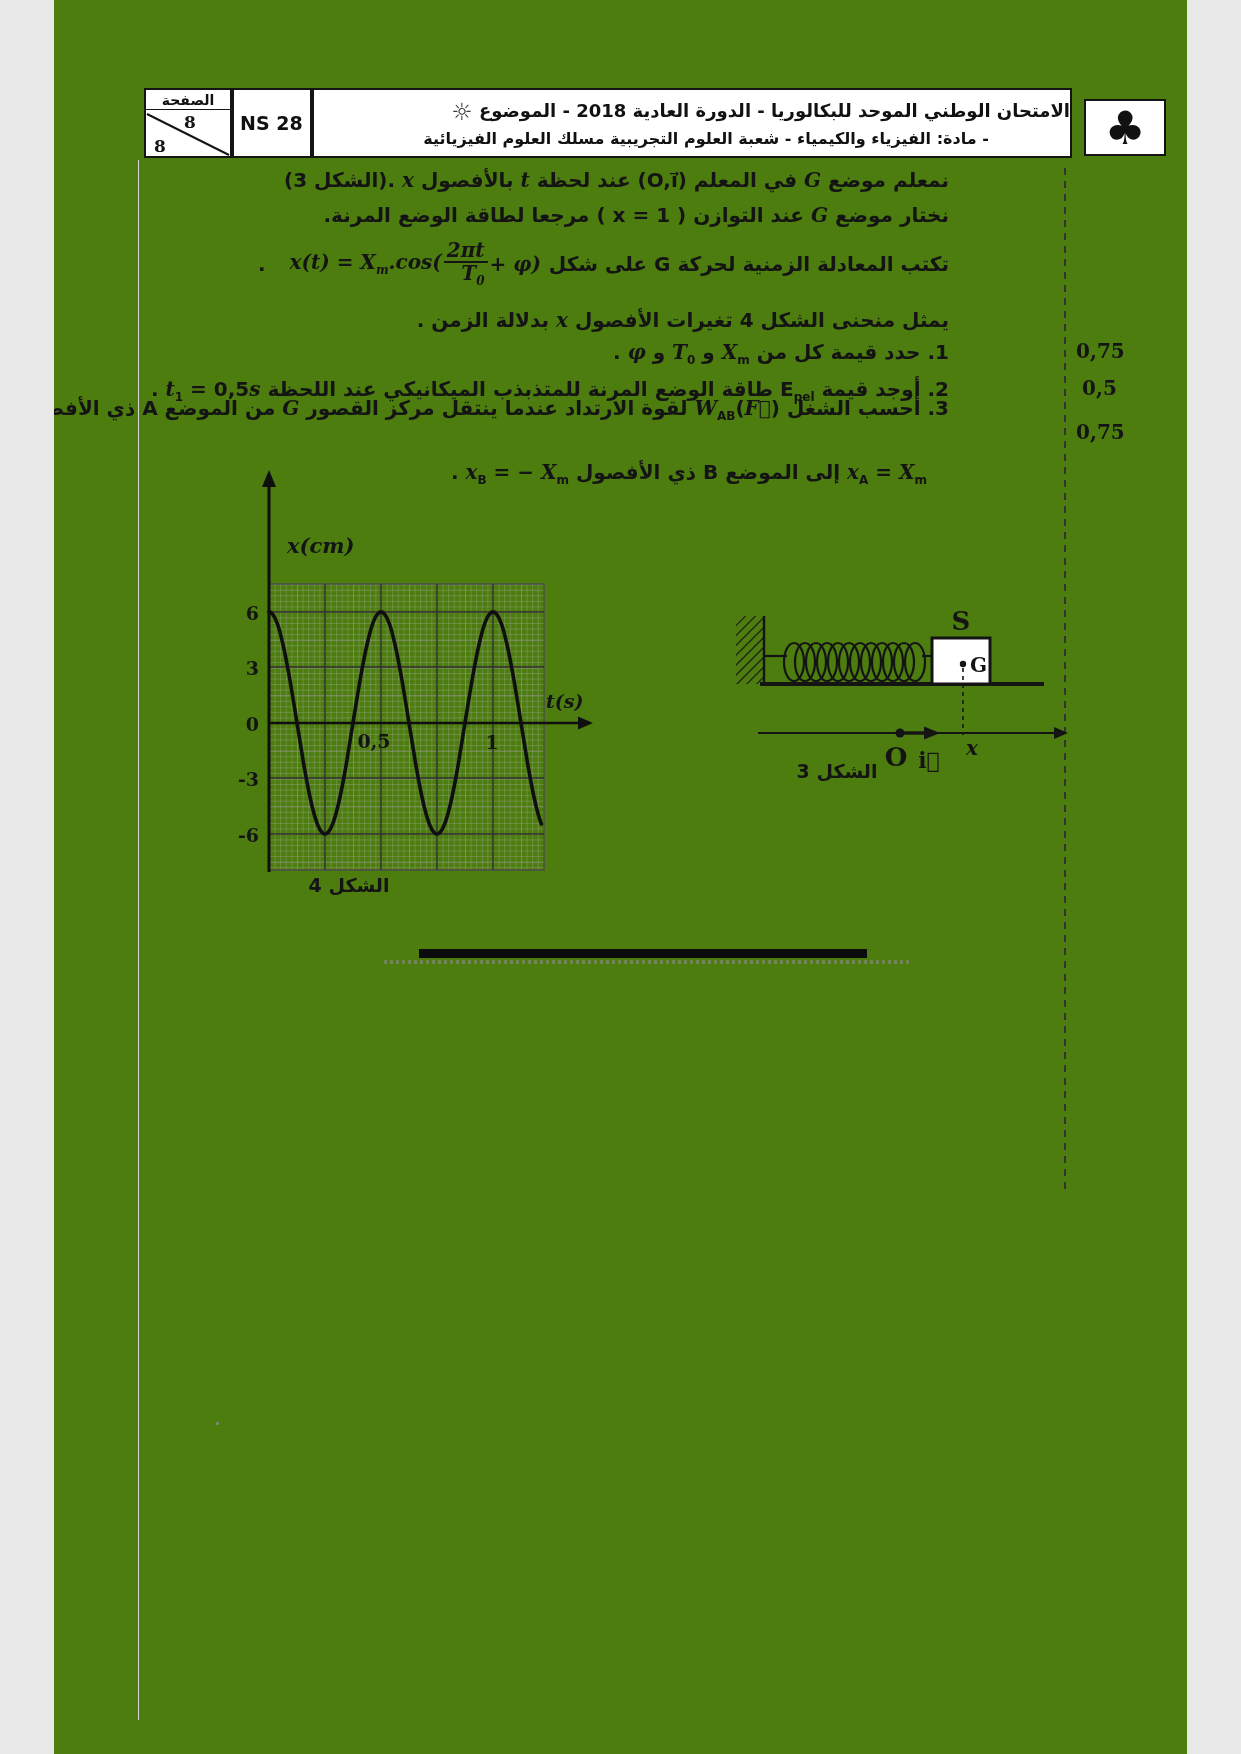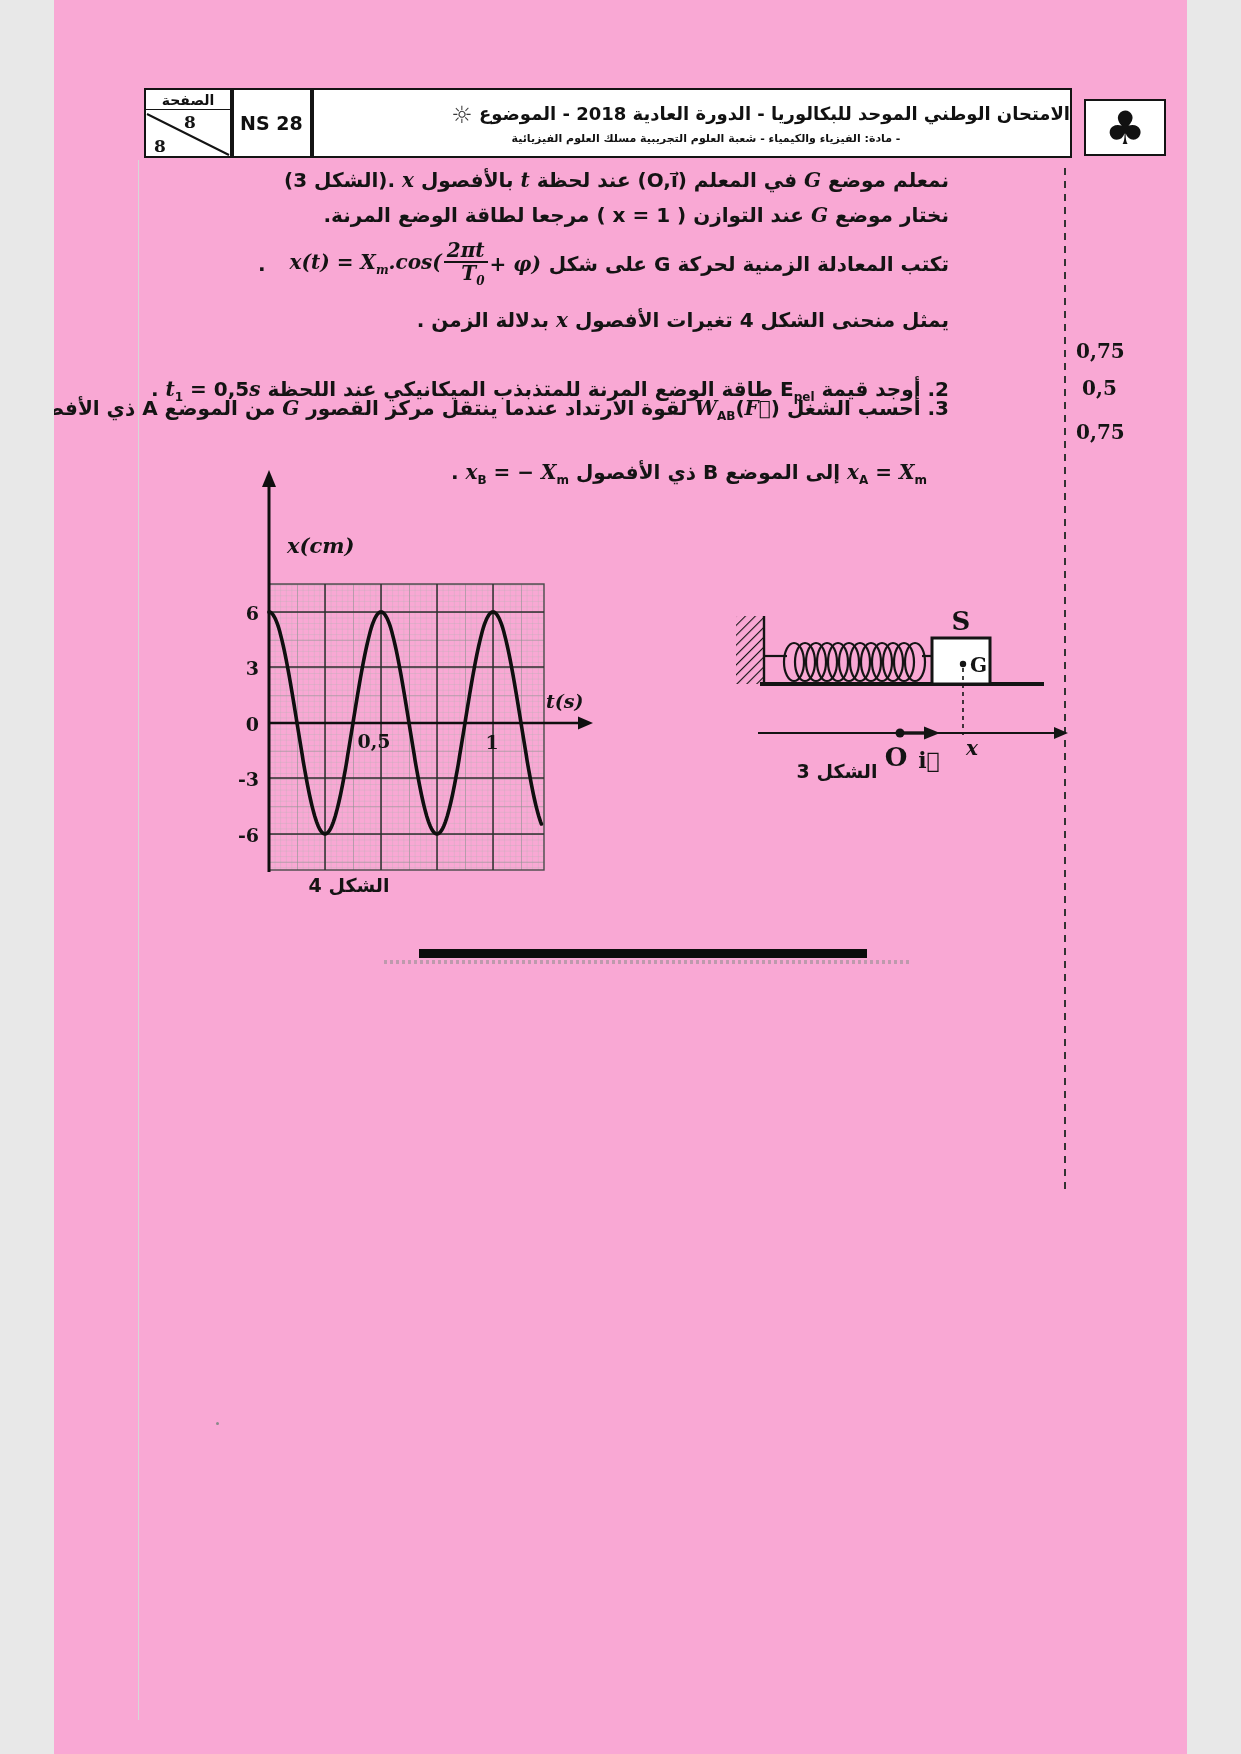--- a/index.html
+++ b/index.html
@@ -1,35 +1,35 @@
 <!DOCTYPE html>
 <html lang="ar"><head>
 <meta charset="utf-8">
 <style>
   html,body{margin:0;padding:0;}
   body{background:#e8e8e8;font-family:"DejaVu Sans",sans-serif;}
-  .page{position:relative;width:1133px;height:1754px;background:#f9a8d4;margin:0 auto;overflow:hidden;color:#111;}
+  .page{position:relative;width:1133px;height:1754px;background:#4d7c0f;margin:0 auto;overflow:hidden;color:#111;}
   .abs{position:absolute;}
   .box{border:2px solid #141414;background:#fff;box-sizing:border-box;}
   .ar{direction:rtl;unicode-bidi:plaintext;}
   .text-line{position:absolute;direction:rtl;text-align:right;font-size:20px;font-weight:700;color:#141414;white-space:nowrap;}
   .text-line i{font-family:"DejaVu Serif",serif;font-weight:700;}
   .text-line sub{font-size:12px;}
   .mark{position:absolute;font-family:"DejaVu Serif",serif;font-weight:700;font-size:20px;color:#141414;}
   .dashline{position:absolute;width:2px;background:repeating-linear-gradient(#333 0 7px,transparent 7px 13px);}
   .formula-row{display:flex;direction:rtl;align-items:center;gap:8px;}
   .formula{direction:ltr;display:inline-flex;align-items:center;font-family:"DejaVu Serif",serif;font-style:italic;font-size:20px;font-weight:700;margin-left:16px;}
   .frac{display:inline-flex;flex-direction:column;line-height:1.05;margin:0 2px;}
   .frac .num{border-bottom:2px solid #141414;padding:0 3px;}
   .frac .den{padding:0 3px;}
   .pagebox-title{font-size:14px;font-weight:700;text-align:center;border-bottom:1.5px solid #141414;padding:2px 4px 1px;}
   .nsbox{display:flex;align-items:center;padding-left:6px;font-weight:700;font-size:19px;font-family:"DejaVu Sans",sans-serif;text-align:right;}
   .titlebox{display:flex;flex-direction:column;justify-content:center;text-align:center;direction:rtl;}
   .titlebox .l1{font-size:18px;font-weight:700;text-align:right;}
-  .titlebox .l2{font-size:11px;font-weight:700;margin-top:3px;margin-left:28px;}
+  .titlebox .l2{font-size:16px;font-weight:700;margin-top:3px;margin-left:28px;}
   .doodle{font-size:24px;vertical-align:middle;color:#3a3a3a;margin:0 6px;}
   .clubbox{display:flex;align-items:center;justify-content:center;font-size:46px;line-height:1;}
   .caption{position:absolute;direction:rtl;font-weight:700;font-size:19px;color:#141414;text-align:center;}
   svg text{fill:#141414;}
   .serif-b{font-family:"DejaVu Serif",serif;font-weight:bold;}
   .thickbar{position:absolute;background:#0c0c0c;}
   .fuzz{position:absolute;height:4px;opacity:.55;background:repeating-linear-gradient(90deg,#8f8f8f 0 3px,transparent 3px 6px);filter:blur(.4px);}
   .edge{position:absolute;width:1px;background:#d7d7d7;}
   .speck{position:absolute;width:3px;height:3px;background:#8a8a8a;border-radius:50%;}
 </style>
@@ -75,20 +75,21 @@
         <span class="num">2πt</span>
         <span class="den">T<sub>0</sub></span>
       </span>
       <span>+ φ)</span>
     </span>
     <span>.</span>
   </div>
 
   <div class="text-line" style="top:308px;right:238px;">يمثل منحنى الشكل 4 تغيرات الأفصول <i>x</i> بدلالة الزمن .</div>
 
+  <div class="text-line" style="top:340px;right:238px;">1. حدد قيمة كل من <span dir="ltr"><i>X</i><sub>m</sub></span> و <span dir="ltr"><i>T</i><sub>0</sub></span> و <i>φ</i> .</div>
   <div class="text-line" style="top:377px;right:238px;">2. أوجد قيمة <span dir="ltr">E<sub>pel</sub></span> طاقة الوضع المرنة للمتذبذب الميكانيكي عند اللحظة <span dir="ltr"><i>t</i><sub>1</sub> = 0,5<i>s</i></span> .</div>
   <div class="text-line" style="top:396px;right:238px;">3. أحسب الشغل <span dir="ltr"><i>W</i><sub>AB</sub>(<i>F⃗</i>)</span> لقوة الارتداد عندما ينتقل مركز القصور <i>G</i> من الموضع A ذي الأفصول</div>
   <div class="text-line" style="top:460px;right:260px;"><span dir="ltr"><i>x</i><sub>A</sub> = <i>X</i><sub>m</sub></span> إلى الموضع B ذي الأفصول <span dir="ltr"><i>x</i><sub>B</sub> = − <i>X</i><sub>m</sub></span> .</div>
 
   <div class="mark" style="left:1022px;top:339px;">0,75</div>
   <div class="mark" style="left:1028px;top:376px;">0,5</div>
   <div class="mark" style="left:1022px;top:420px;">0,75</div>
 
   <svg class="abs" style="left:150px;top:460px;" width="400" height="440" viewBox="150 460 400 440">
     <defs>

